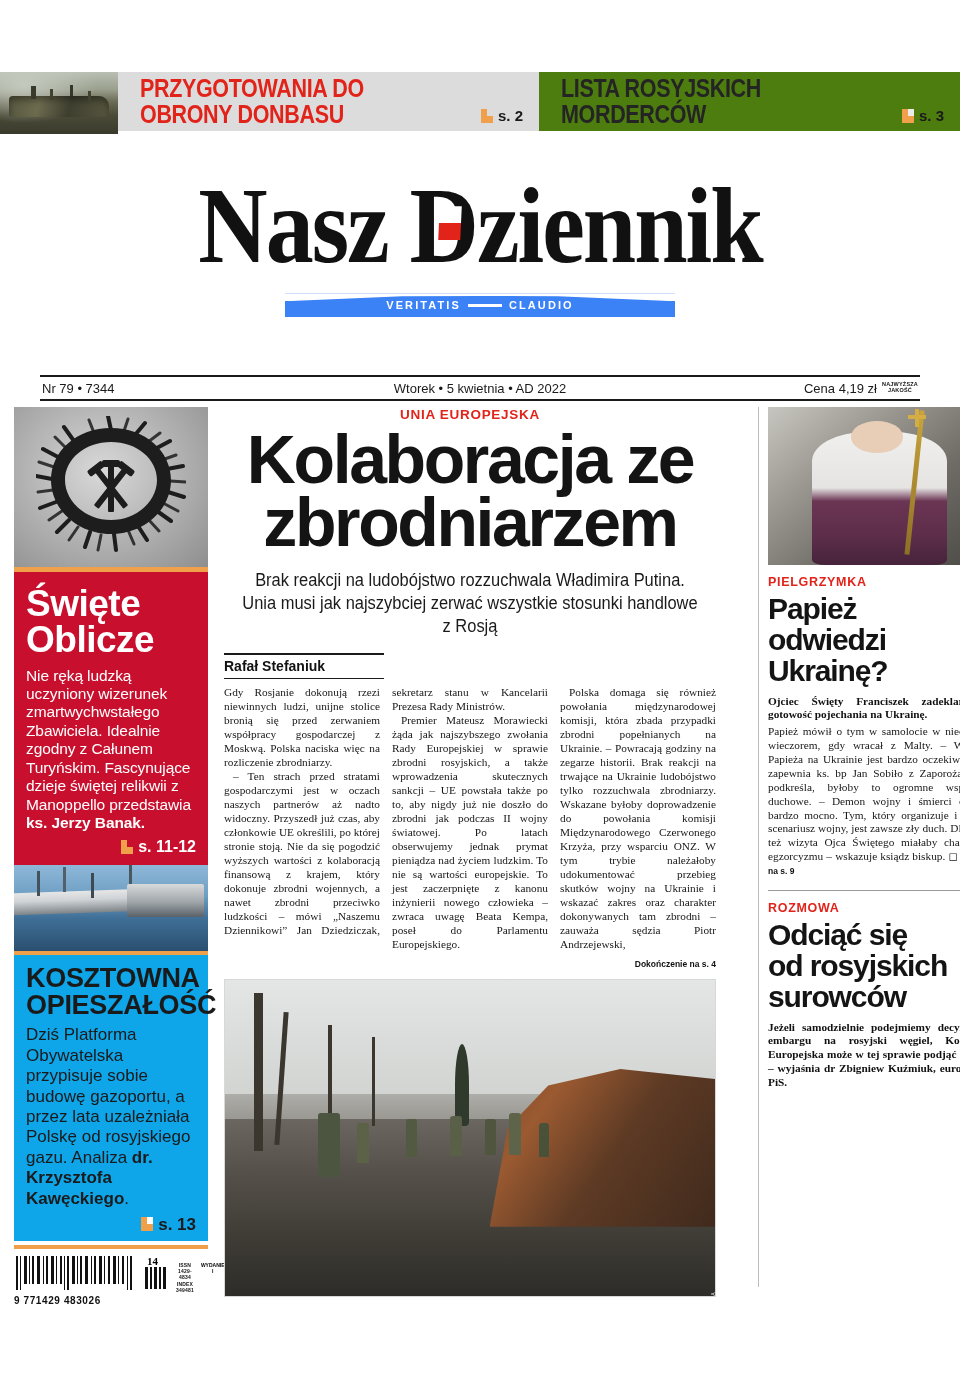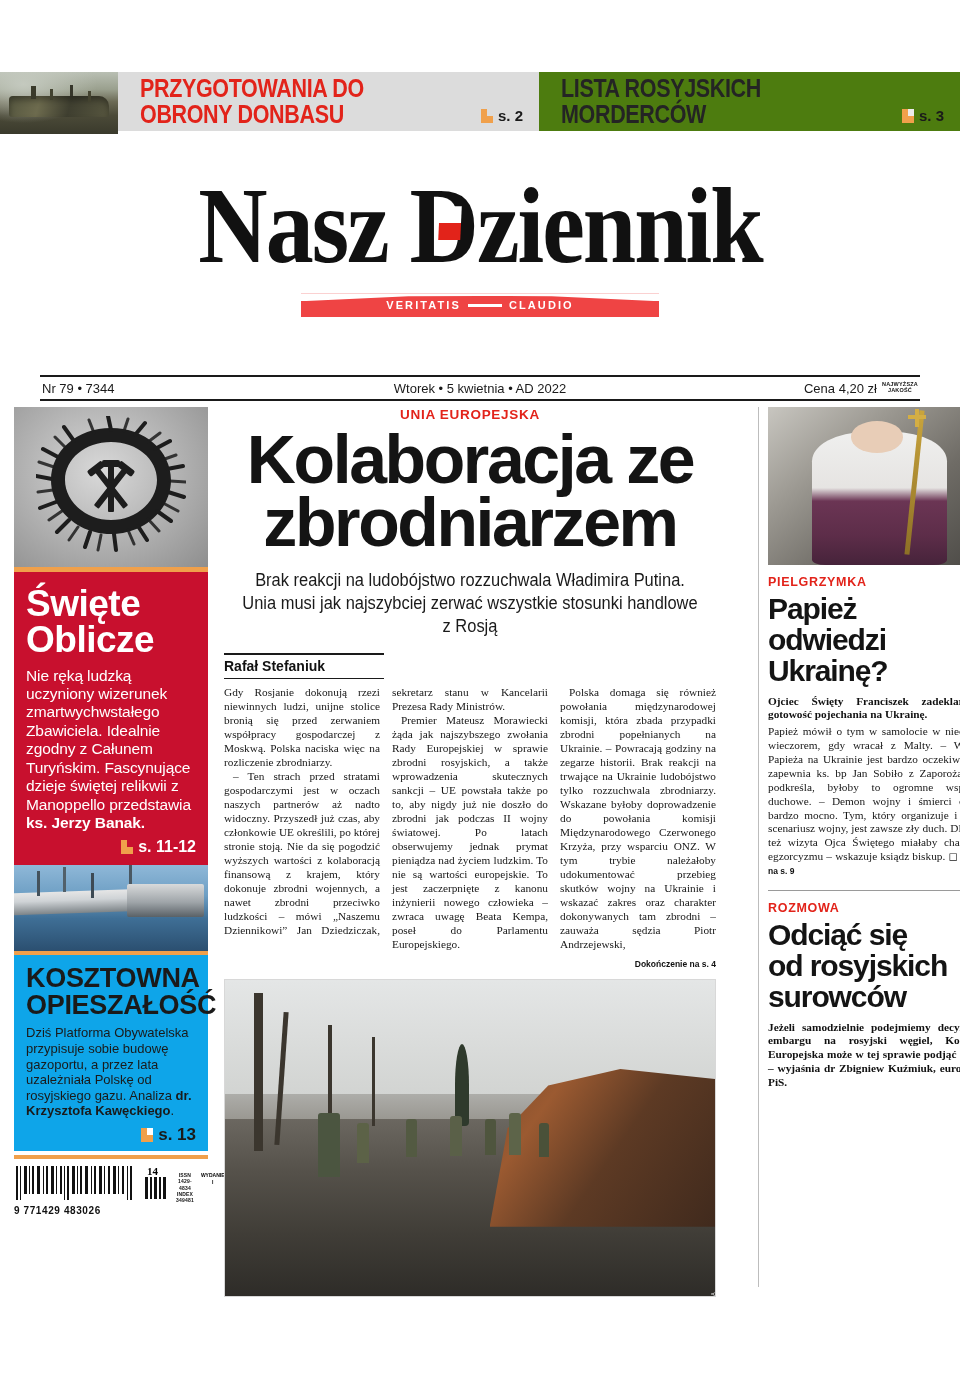--- a/index.html
+++ b/index.html
@@ -68,22 +68,22 @@
     font-family: "Liberation Serif", serif; font-weight: 700;
     font-size: 96px; letter-spacing: -2px; color: #111; line-height: .96;
     display: inline-block; position: relative; transform: scaleY(1.12); transform-origin: center top;
   }
   .nameplate .flag {
     position: absolute; left: 241px; top: 28px; width: 22px; height: 30px;
     background: linear-gradient(to bottom, #ffffff 0 50%, #e2231a 50% 100%);
     transform: skewX(-3deg);
   }
   .veritas-bar {
-    margin: 26px auto 0; width: 358px; height: 24px; position: relative;
-    background: #ef4444;
+    margin: 26px auto 0; width: 390px; height: 24px; position: relative;
+    background: #3b82f6;
   }
   .veritas-bar::before{
     content:""; position:absolute; left:0; top:0; width:100%; height:8px;
     background:#fff;
     clip-path: polygon(0 0, 0 100%, 30% 40%, 50% 35%, 70% 40%, 100% 100%, 100% 0);
   }
   .veritas-text {
     position: absolute; left: 0; right: 0; top: 50%; transform: translateY(-50%);
     font-size: 11px; font-weight: 700; letter-spacing: 2.1px; color: #fff;
     display: flex; align-items: center; justify-content: center; gap: 7px;
@@ -152,21 +152,21 @@
   .white-box {
     width:194px; background:#0ea5e9; padding: 10px 12px 8px 12px; border-top:4px solid #f0a04b;
   }
   .white-box h2 {
     font-family: "Liberation Sans Narrow","Liberation Sans", sans-serif;
     font-weight:700; font-size:27px; line-height:1.0; color:#1a1a1a;
     text-transform: uppercase; letter-spacing:-.3px; margin-bottom:6px;
   }
   .white-box p {
     font-family: "Liberation Sans Narrow","Liberation Sans", sans-serif;
-    font-size:13px; line-height:1.2; color:#1a1a1a;
+    font-size:17px; line-height:1.2; color:#1a1a1a;
   }
   .white-box p b { font-weight:700; }
   .white-box .ref-row .corner-mark::after { background:#fff; }
   .white-box .ref-row .page-ref { color:#1a1a1a; font-size:17px; }
 
   .barcode-area {
     width:194px; border-top:4px solid #f0a04b; padding-top:7px; margin-top:4px;
     display:flex; align-items:flex-start; gap:7px;
   }
   .barcode { height:44px; flex:0 0 124px; position:relative; }
@@ -320,21 +320,21 @@
         <span class="sep"></span>
         <span>CLAUDIO</span>
       </div>
     </div>
   </div>
 
   <div class="info-bar">
     <span>Nr 79 • 7344</span>
     <span class="mid">Wtorek • 5 kwietnia • AD 2022</span>
     <span class="info-right">
-      <span>Cena 4,20 zł</span>
+      <span>Cena 4,19 zł</span>
       <span class="stamp">
         <span>NAJWYŻSZA</span><br>
         <span>JAKOŚĆ</span>
       </span>
     </span>
   </div>
 
   <div class="left-col">
 
     <div class="thorns-box">

